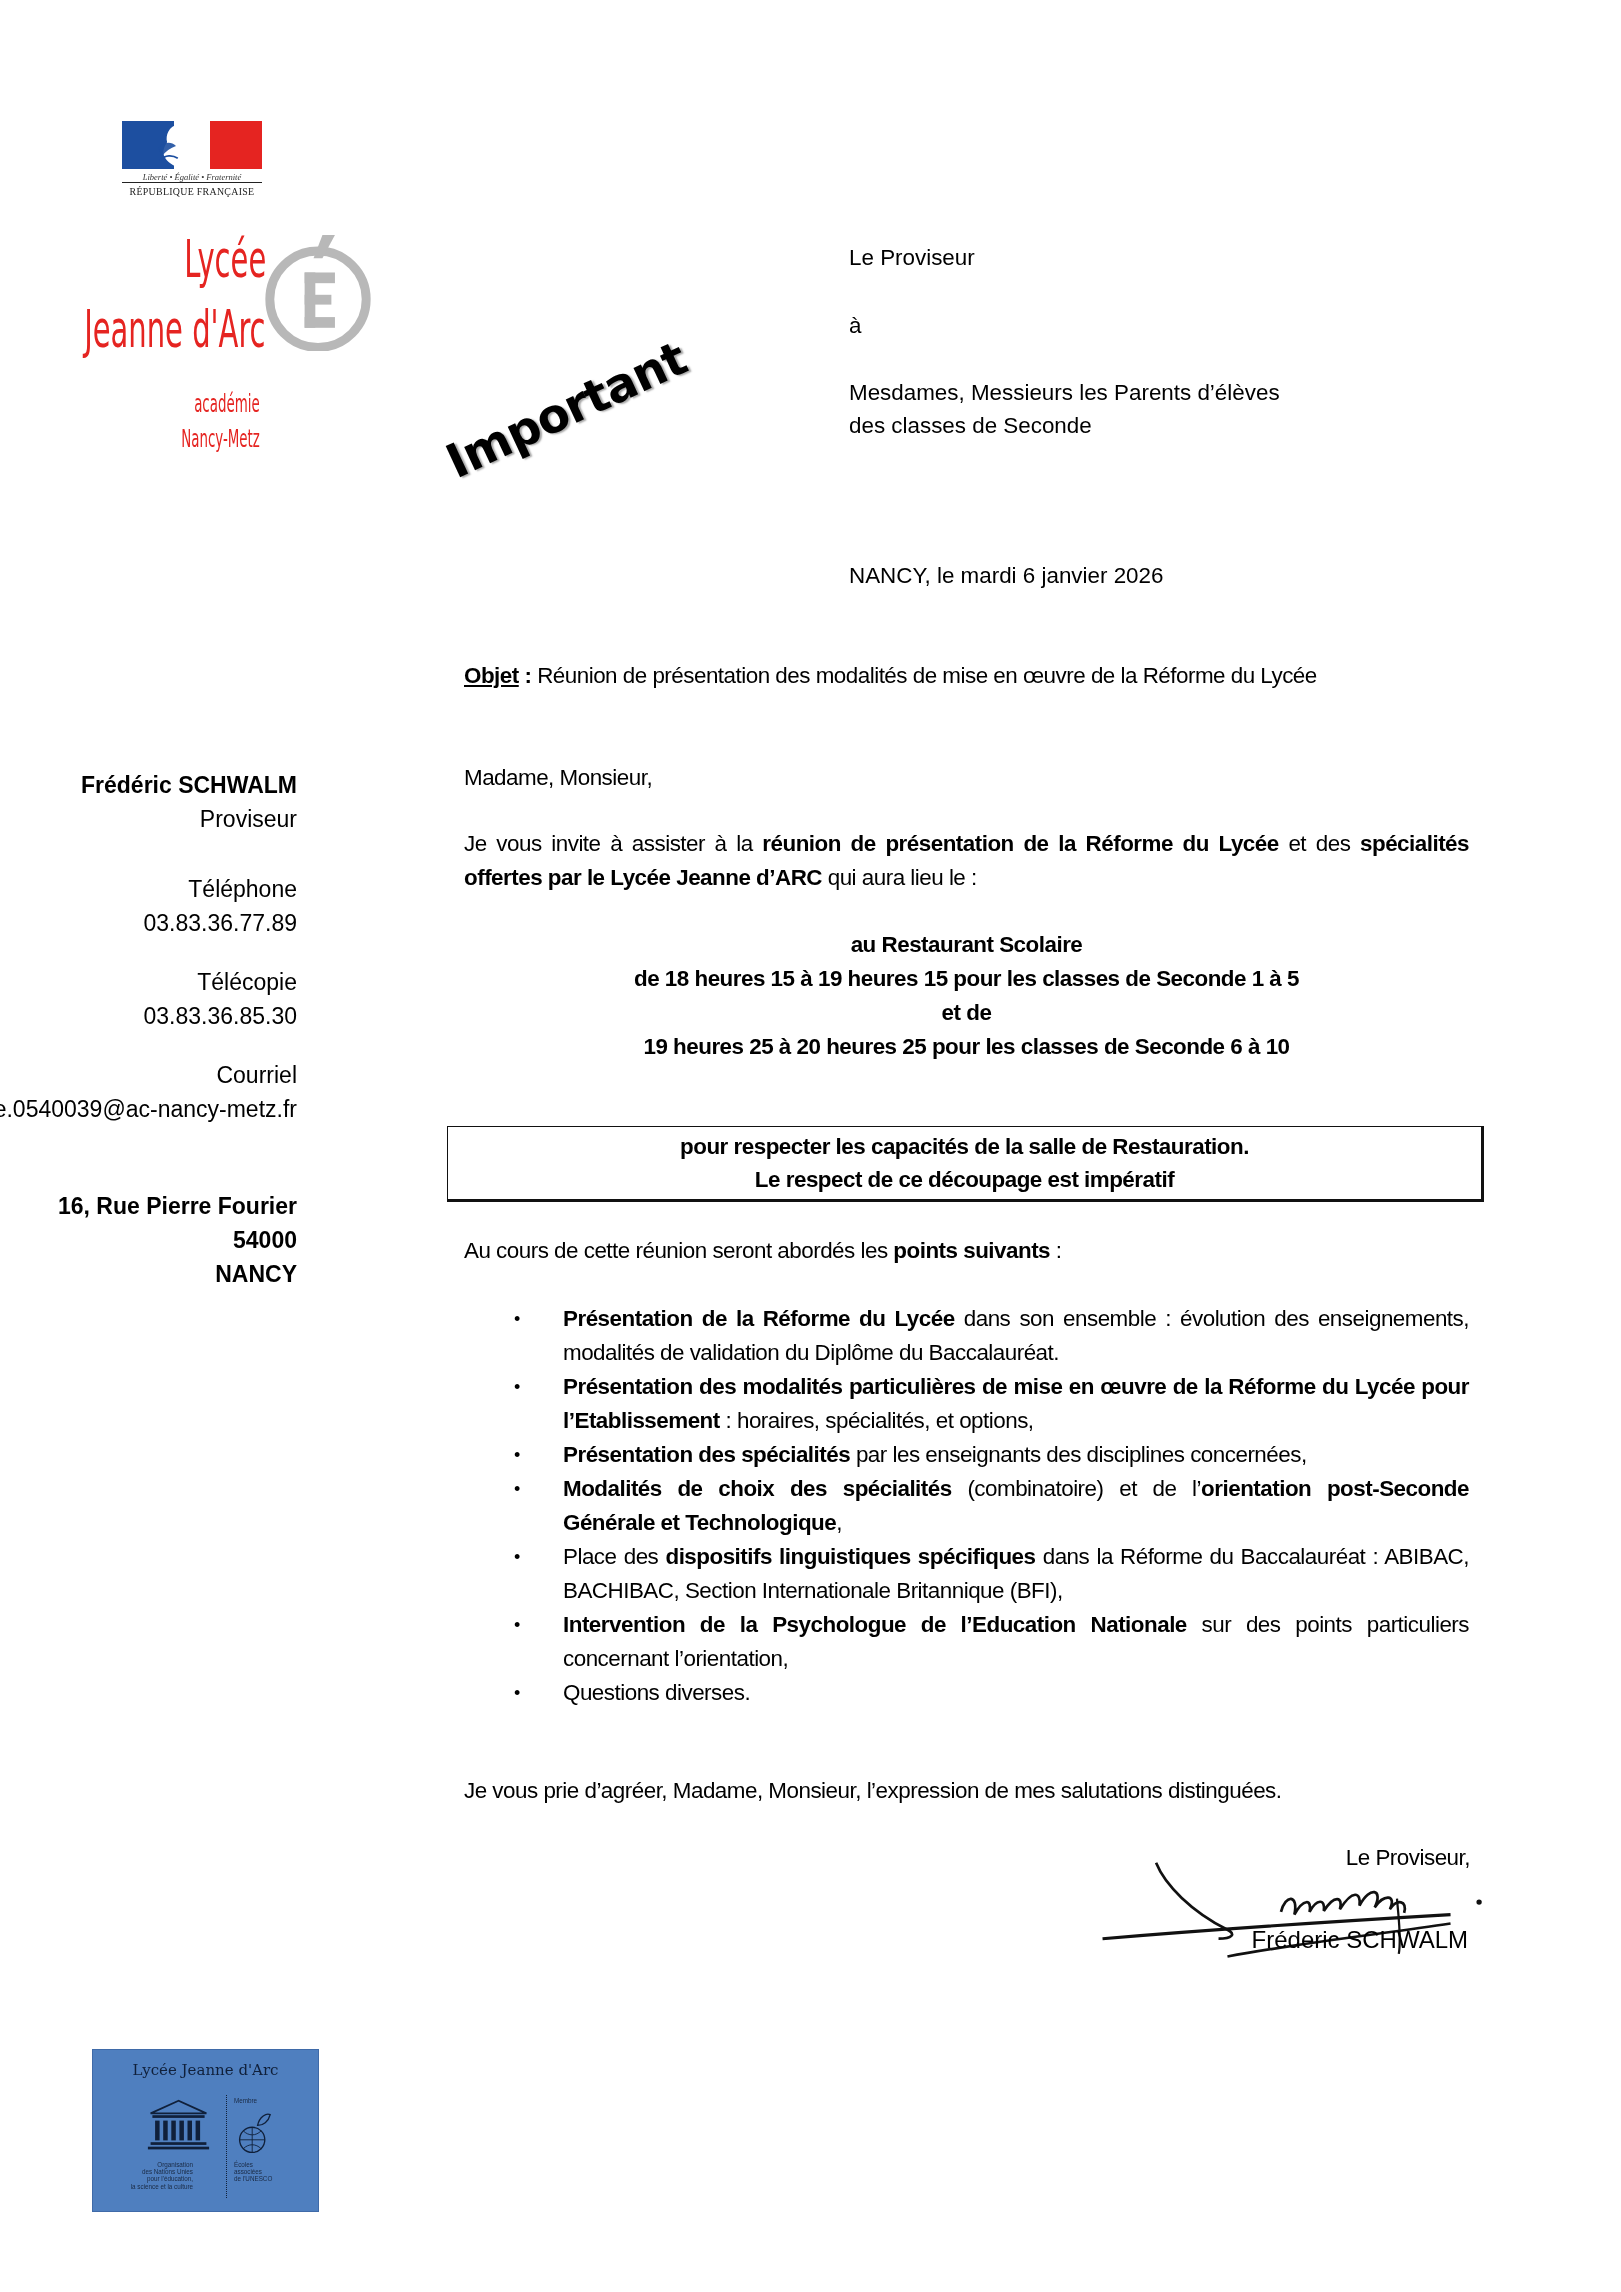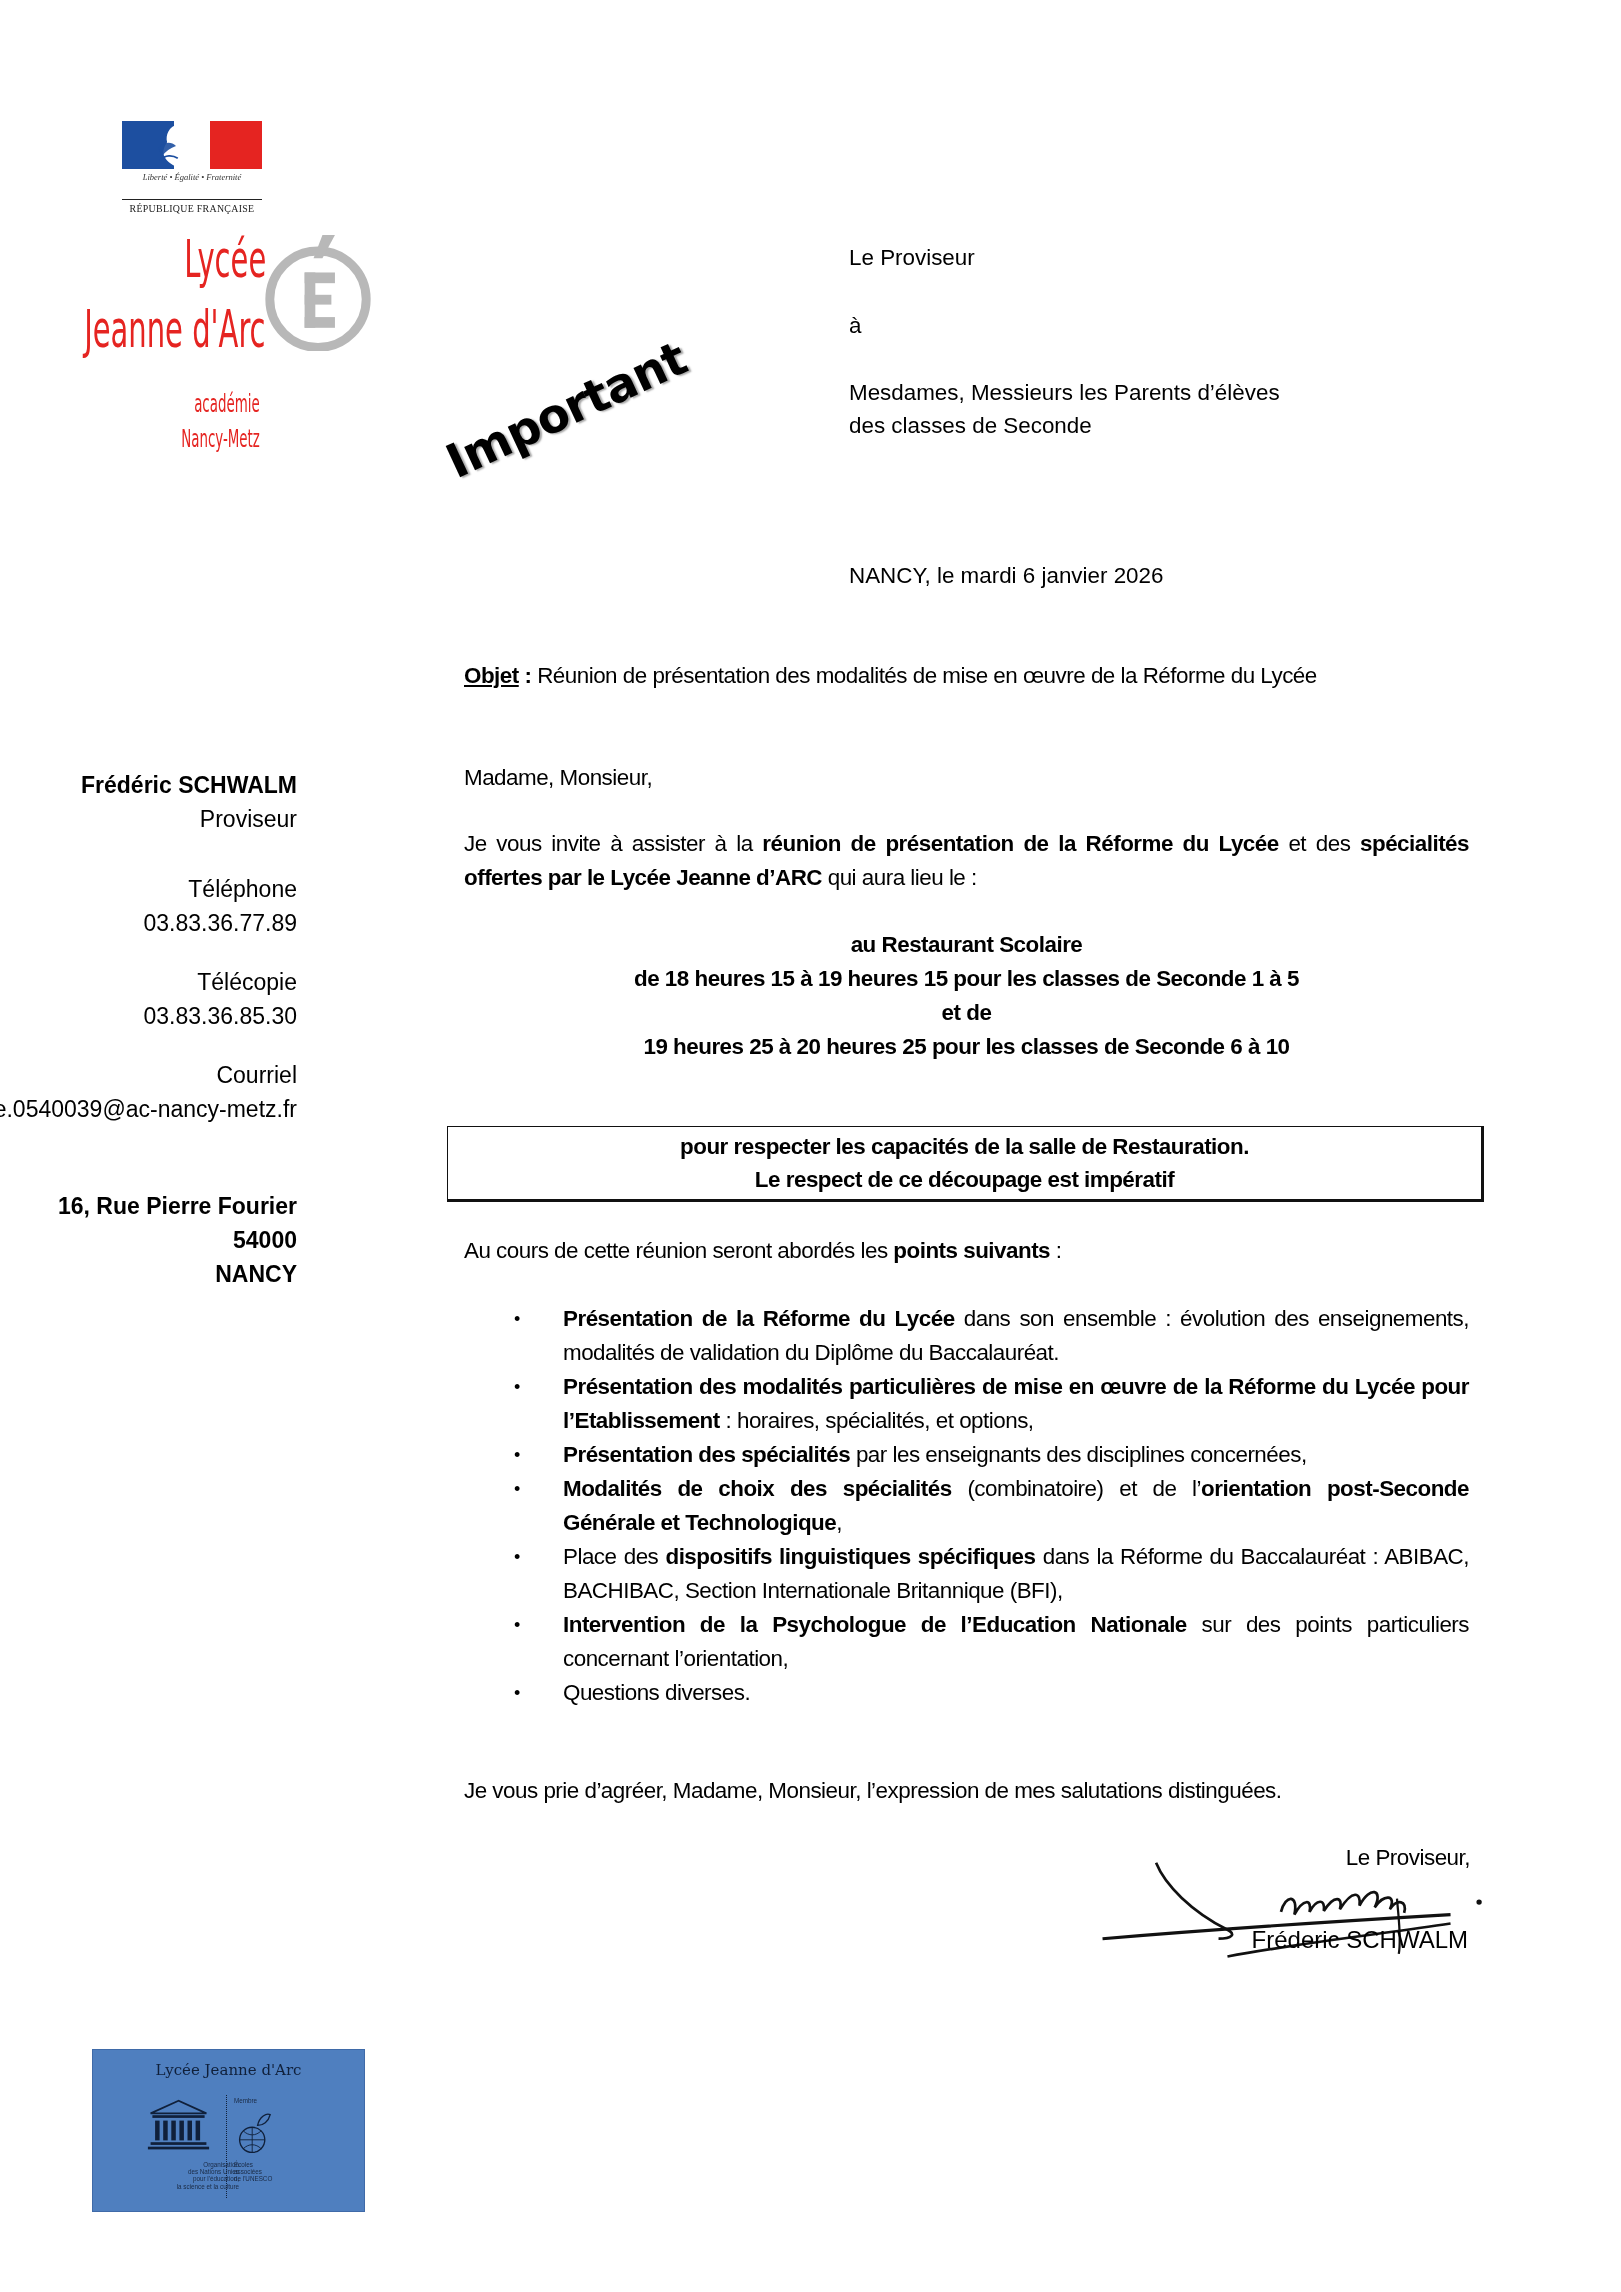--- a/index.html
+++ b/index.html
@@ -8,21 +8,21 @@
   .abs { position:absolute; }
 
   
   .rf-logo { left:122px; top:121px; width:140px; }
   .rf-flag { width:140px; height:48px; display:flex; position:relative; }
   .rf-flag .blue { flex:1; background:#1d4fa0; }
   .rf-flag .white { width:36px; background:#fff; }
   .rf-flag .red { flex:1; background:#e52421; }
   .rf-flag svg { position:absolute; left:36px; top:0; }
   .rf-motto { font-family:"Liberation Serif", serif; font-style:italic; font-size:8.5px; text-align:center;
-              margin-top:2.7px; border-bottom:1.3px solid #222; padding-bottom:17px; color:#333; white-space:nowrap; }
+              margin-top:2.7px; border-bottom:1.3px solid #222; padding-bottom:0; color:#333; white-space:nowrap; }
   .rf-name { font-family:"Liberation Serif", serif; font-size:9.9px; text-align:center; letter-spacing:0.3px; margin-top:3px; color:#222; white-space:nowrap; }
 
   
   .e-ring { left:260px; top:235px; width:116px; height:116px; }
   .lycee-line { color:#e52421; font-family:"DejaVu Sans", sans-serif; font-stretch:condensed; text-align:right;
                 transform:scaleX(0.62); transform-origin:right center; white-space:nowrap; }
   .lycee-1 { right:1356px; top:231px; font-size:52px; line-height:57px; }
   .lycee-2 { right:1356px; top:301px; font-size:52px; line-height:57px; }
   .lycee-3 { right:1362px; top:390px; font-size:24px; line-height:29px; }
   .lycee-4 { right:1362px; top:425px; font-size:24px; line-height:29px; }
@@ -45,21 +45,21 @@
 
   ul.points { margin:0; padding:0; list-style:none; }
   ul.points li { position:relative; padding-left:99px; font-size:22.4px; line-height:34px; letter-spacing:-0.5px; text-align:justify; text-align-last:left; }
   ul.points li .bullet { position:absolute; left:50px; top:0; font-size:18px; }
   b { font-weight:bold; }
 
   .sig-area { left:1075px; top:1845px; width:412px; height:116px; }
   .sig-title { right:152px; top:1845px; font-size:22.4px; letter-spacing:-0.5px; white-space:nowrap; }
   .sig-name { right:154px; top:1926px; font-size:24px; white-space:nowrap; }
 
-  .unesco { left:92px; top:2049px; width:273px; height:163px; background:#4f7fbf; box-sizing:border-box; border:0.9px solid #3f6aa8; }
+  .unesco { left:92px; top:2049px; width:227px; height:163px; background:#4f7fbf; box-sizing:border-box; border:0.9px solid #3f6aa8; }
   .unesco .title { position:absolute; top:10.7px; left:0; width:100%; text-align:center; font-family:"DejaVu Serif", serif; font-size:15px; color:#10203a; }
   .unesco .small { position:absolute; font-size:6.3px; line-height:7.2px; color:#1a2a44; font-family:"Liberation Sans", sans-serif; }
 </style>
 </head>
 <body>
 
 <div class="abs rf-logo">
   <div class="rf-flag">
     <div class="blue"></div>
       <div class="white"></div>

